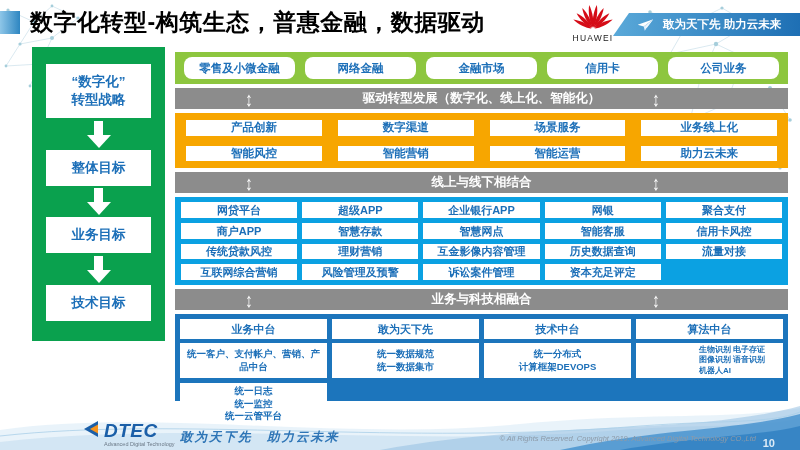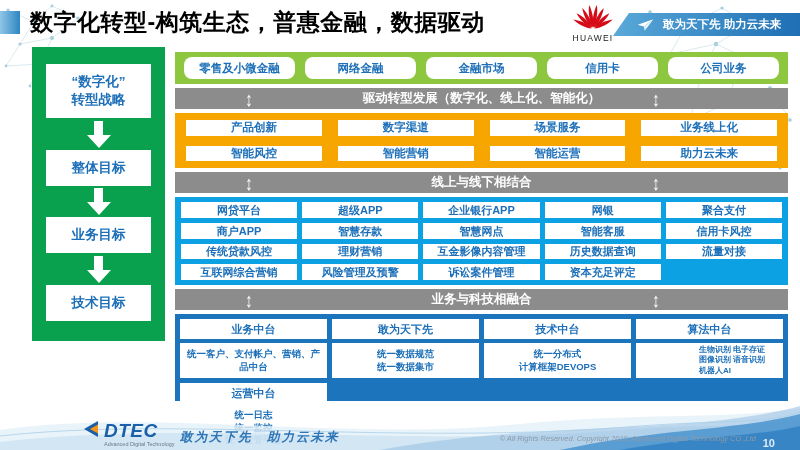--- a/index.html
+++ b/index.html
@@ -257,21 +257,20 @@
           <div class="pbody">统一分布式
 计算框架DEVOPS</div>
         </div>
         <div class="pcol">
           <div class="ptitle">算法中台</div>
           <div class="pbody small">生物识别 电子存证
 图像识别 语音识别
 机器人AI</div>
         </div>
         <div class="pcol">
-          <div class="ptitle">运营中台</div>
           <div class="pbody">统一日志
 统一监控
 统一云管平台</div>
         </div>
       </div>
 
     </div>
   </div>
 
   <div class="footer">

